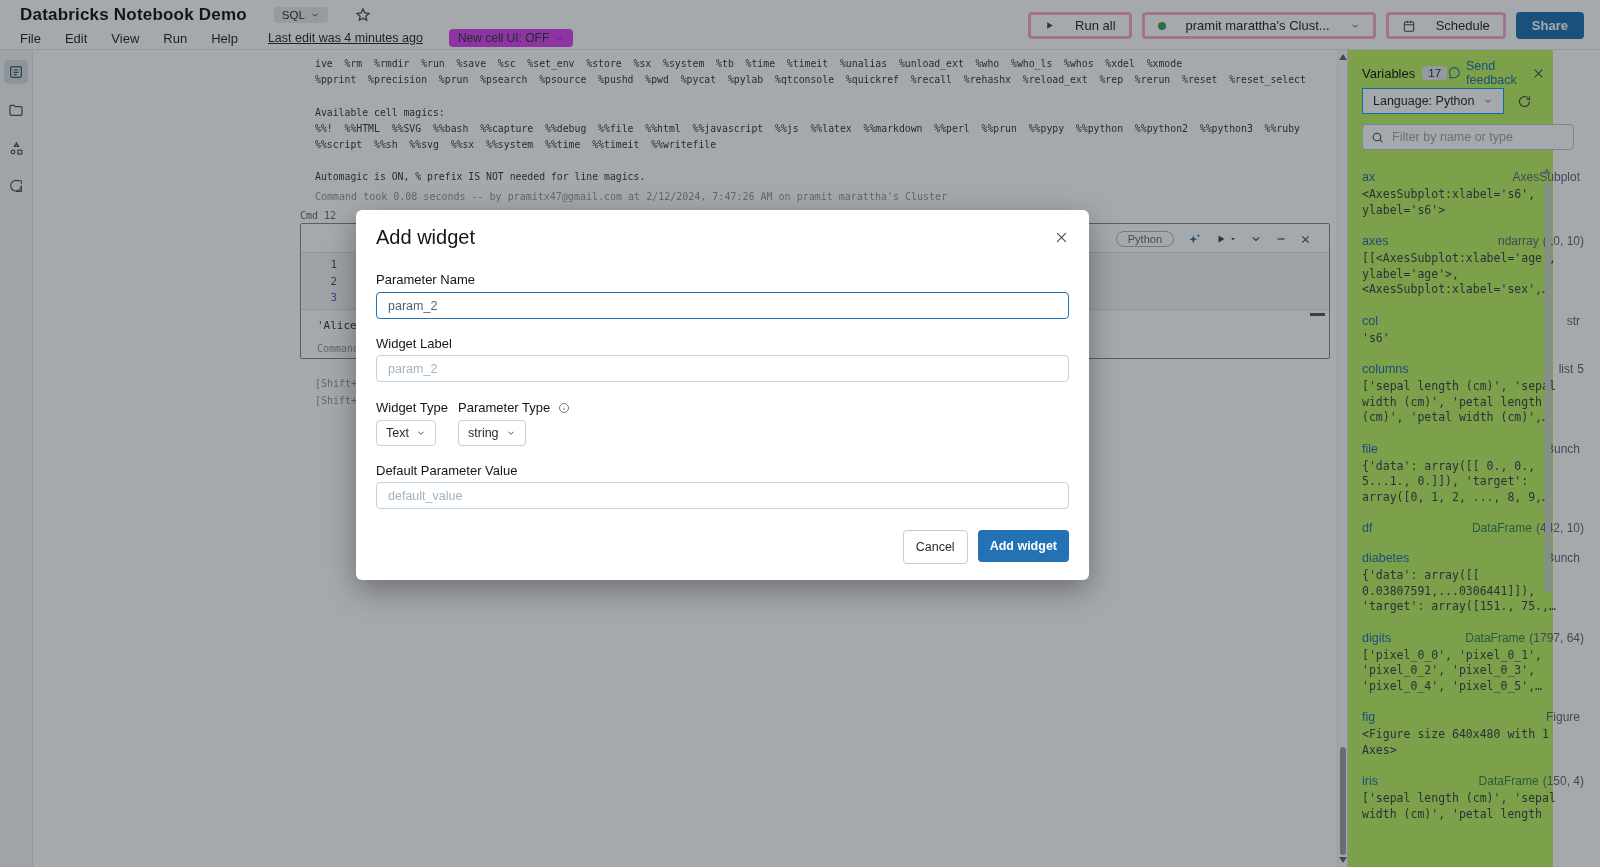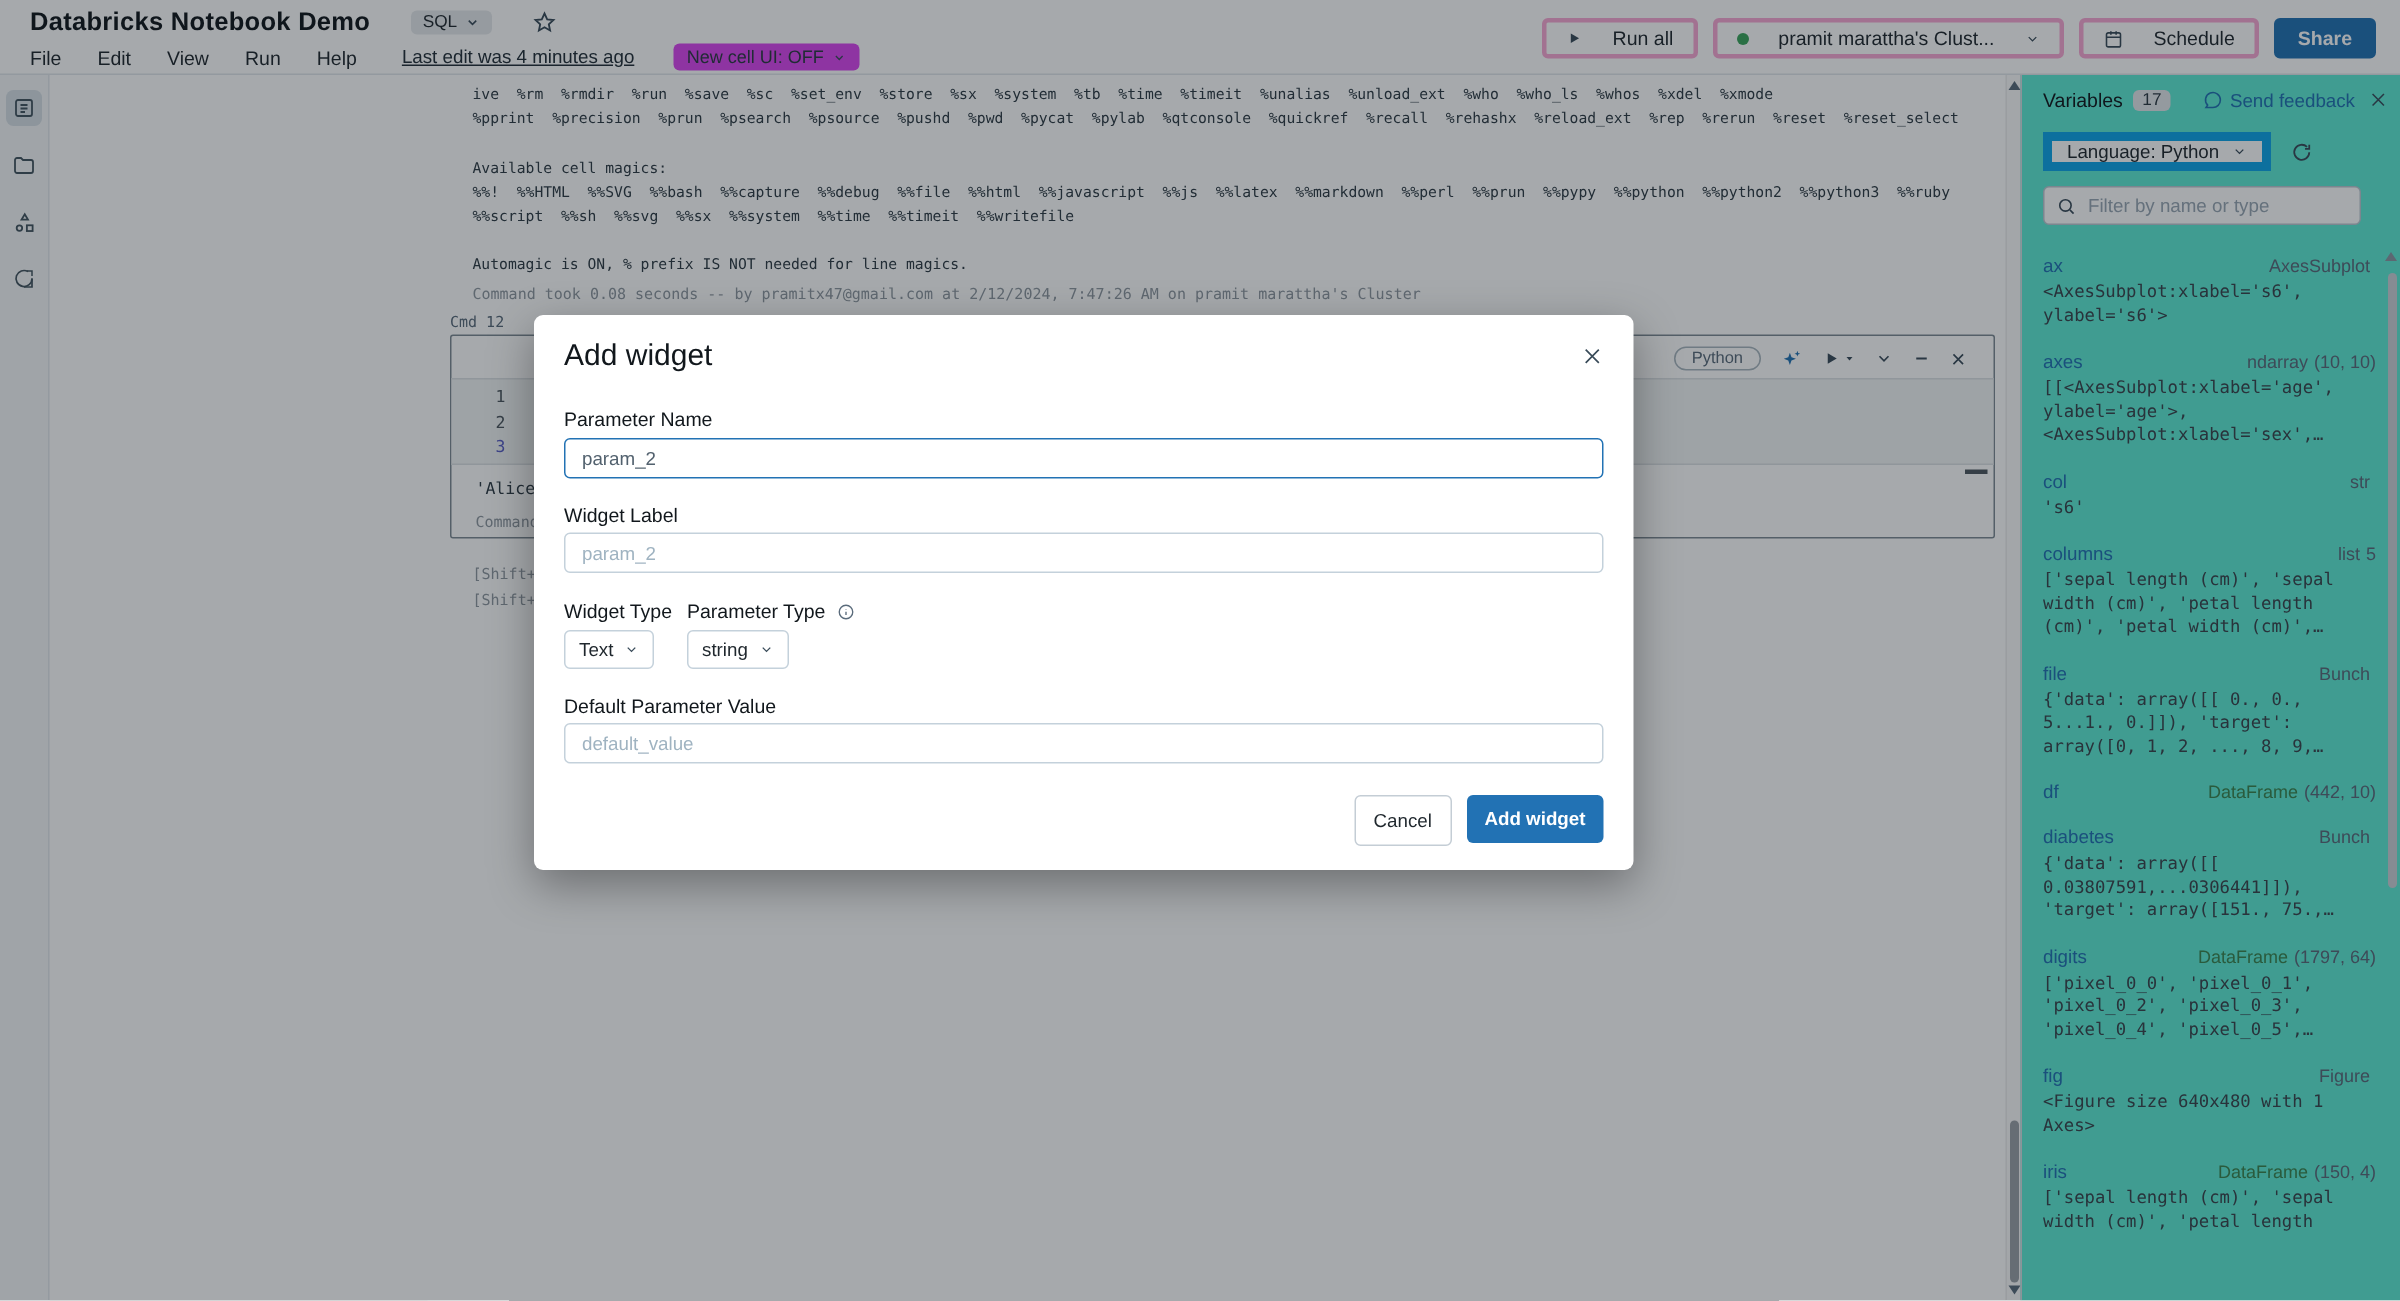--- a/index.html
+++ b/index.html
@@ -52,28 +52,28 @@
   .shortcuts { position:absolute; left:30px; top:325px; font-family:"DejaVu Sans Mono", monospace; font-size:10px; line-height:17px; color:#8F98A0; }
 
   
   .main-scroll { position:absolute; left:1337px; top:50px; width:10px; height:817px; background:#FAFAFA; border-left:1px solid #ECECEC; }
   .sb-arrow-up, .sb-arrow-dn { position:absolute; left:1px; width:0; height:0; border-left:4px solid transparent; border-right:4px solid transparent; }
   .sb-arrow-up { top:4px; border-bottom:6px solid #5A6B7B; }
   .sb-arrow-dn { bottom:4px; border-top:6px solid #5A6B7B; }
   .sb-thumb { position:absolute; left:2px; top:697px; width:6px; height:108px; background:#9AA0A6; border-radius:3px; }
 
   
-  .vpanel { position:absolute; left:1347px; top:50px; width:253px; height:817px; background:#5eead4; border-left:1px solid #D6DCE1; }
+  .vpanel { position:absolute; left:1347px; top:50px; width:206px; height:817px; background:#bef264; border-left:1px solid #D6DCE1; }
   .vp-head { position:absolute; left:14px; right:8px; top:9px; display:flex; align-items:center; }
   .vp-title { font-size:13px; color:#11171C; }
   .vp-count { margin-left:7px; background:#E3E7EA; border-radius:4px; padding:1px 6px; font-size:11.5px; color:#2B3942; }
   .vp-feedback { margin-left:auto; display:flex; align-items:center; gap:5px; color:#2272B4; font-size:12.5px; }
   .vp-close { margin-left:9px; color:#394B59; }
   .vp-lang-row { position:absolute; left:14px; top:38px; display:flex; align-items:center; gap:13px; }
-  .lang-btn { display:flex; align-items:center; gap:9px; height:26px; padding:0 10px; border:6px solid #0ea5e9; border-radius:0; font-size:12.5px; color:#1F272D; background:#fff; }
+  .lang-btn { display:flex; align-items:center; gap:9px; height:26px; padding:0 10px; border:1px solid #0ea5e9; border-radius:0; font-size:12.5px; color:#1F272D; background:#fff; }
   .vp-filter { position:absolute; left:14px; top:74px; width:212px; height:26px; border:1px solid #BBC8D2; border-radius:4px; display:flex; align-items:center; padding:0 8px; gap:6px; background:#fff; }
   .vp-filter input { border:none; outline:none; flex:1; font-size:12.5px; font-family:inherit; color:#1F272D; background:transparent; }
   .vp-filter input::placeholder { color:#98A6B3; }
   .vp-list { position:absolute; left:14px; top:120px; width:222px; }
   .var-item { margin-bottom:16px; }
   .var-head { display:flex; justify-content:space-between; align-items:baseline; }
   .var-name { font-size:12.5px; color:#2272B4; }
   .var-typewrap { font-size:12px; color:#5A6B7B; }
   .var-type.green { color:#3B8450; }
   .var-size { margin-left:4px; color:#5A6B7B; }

